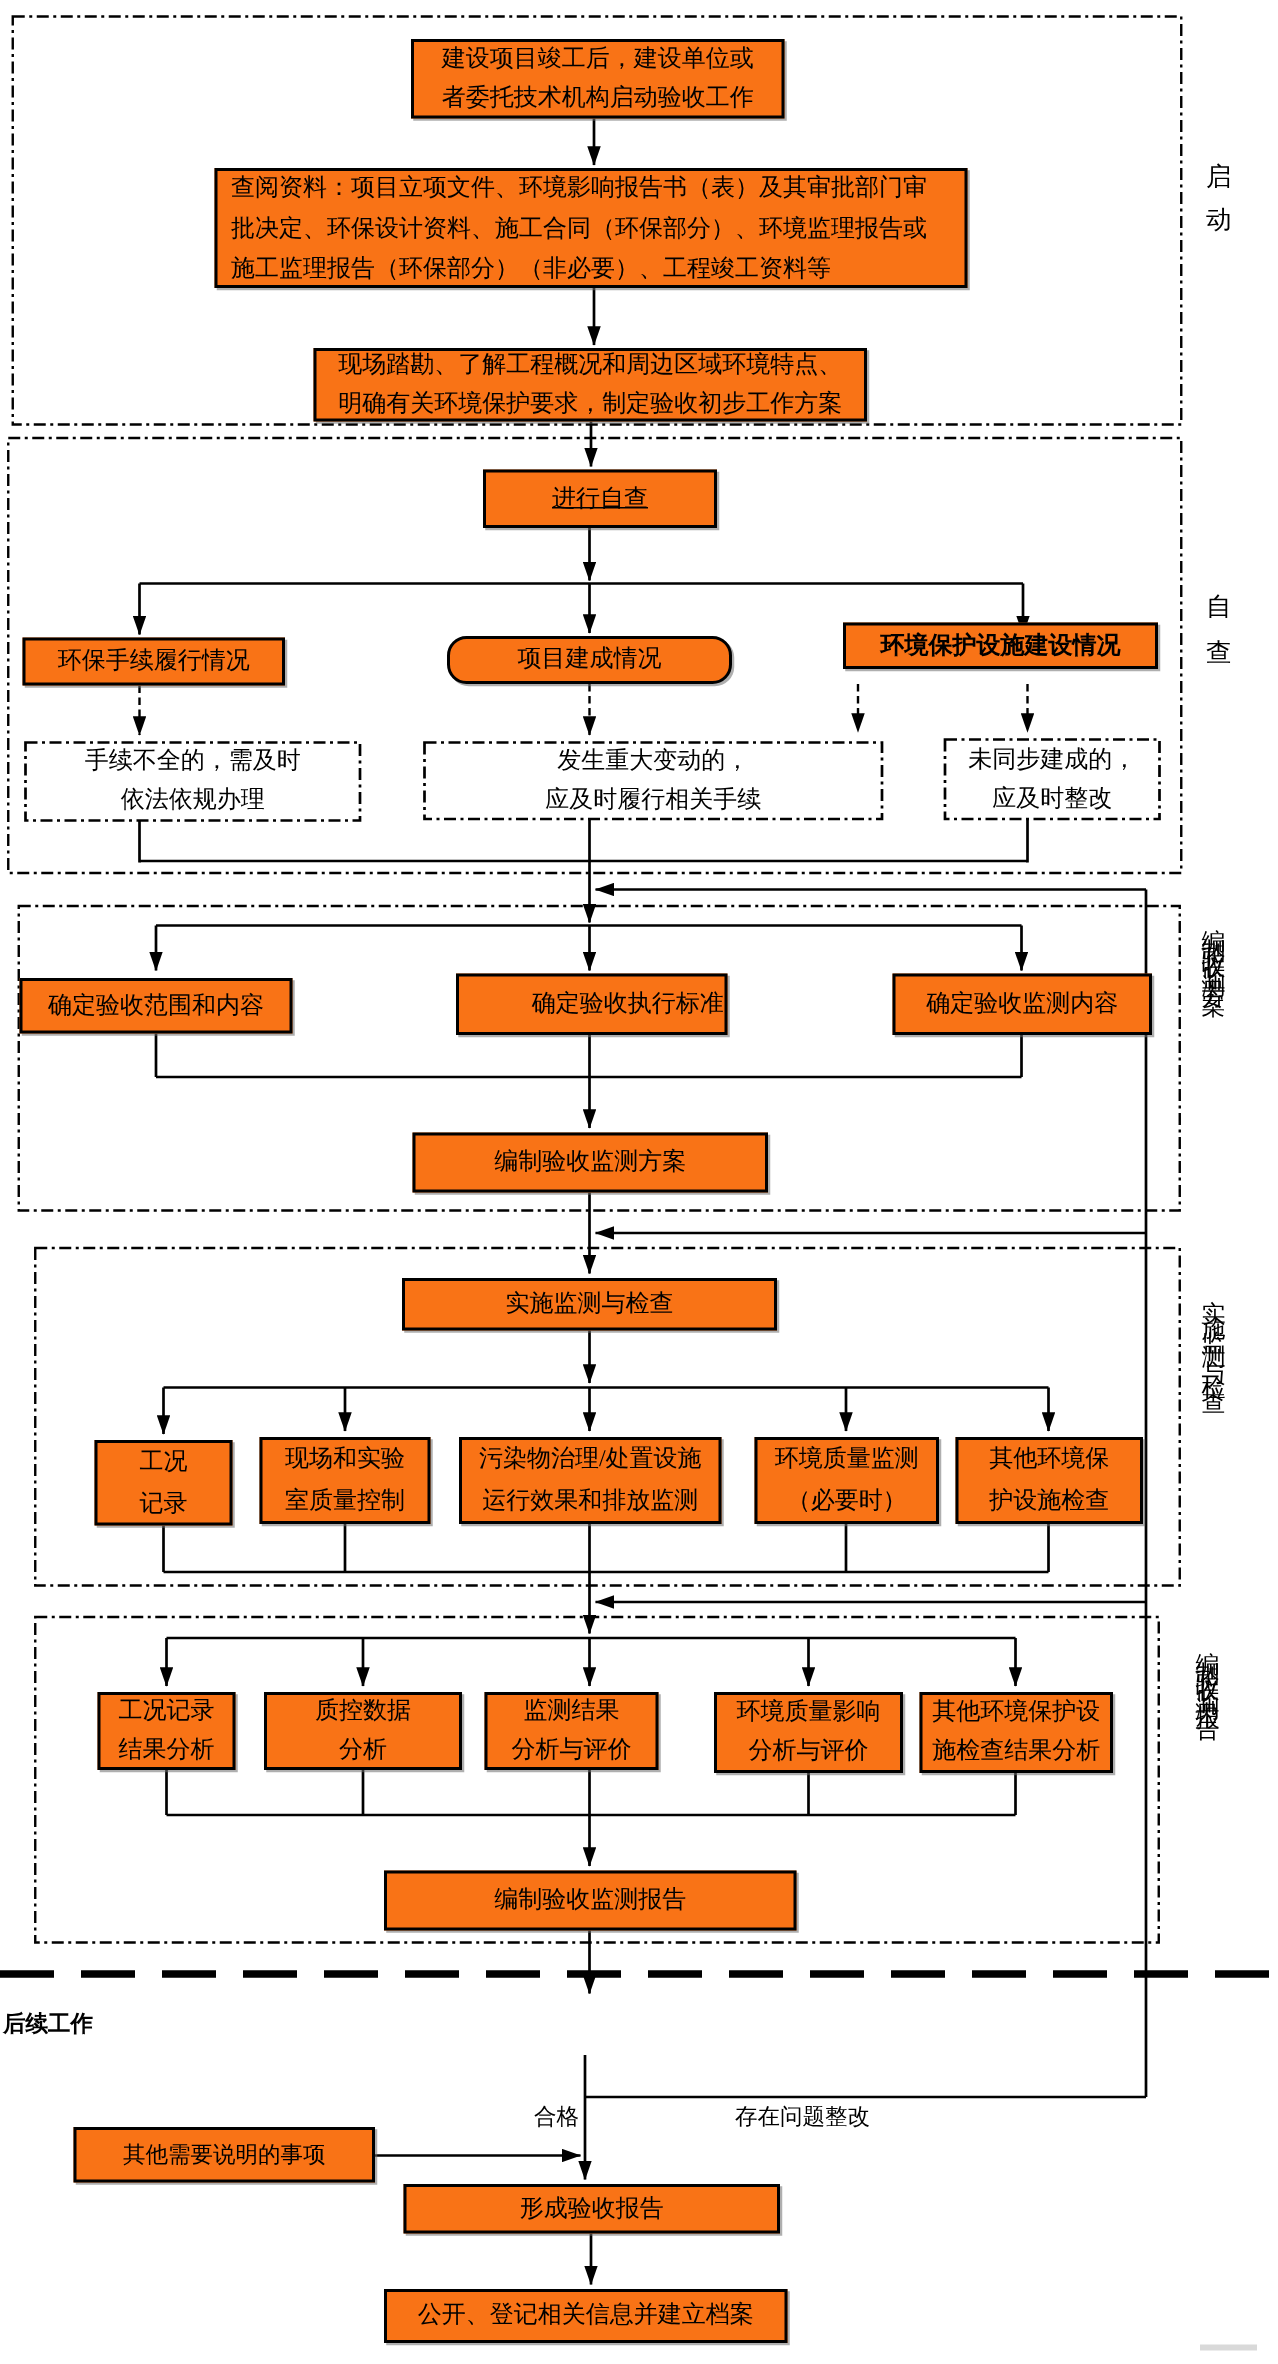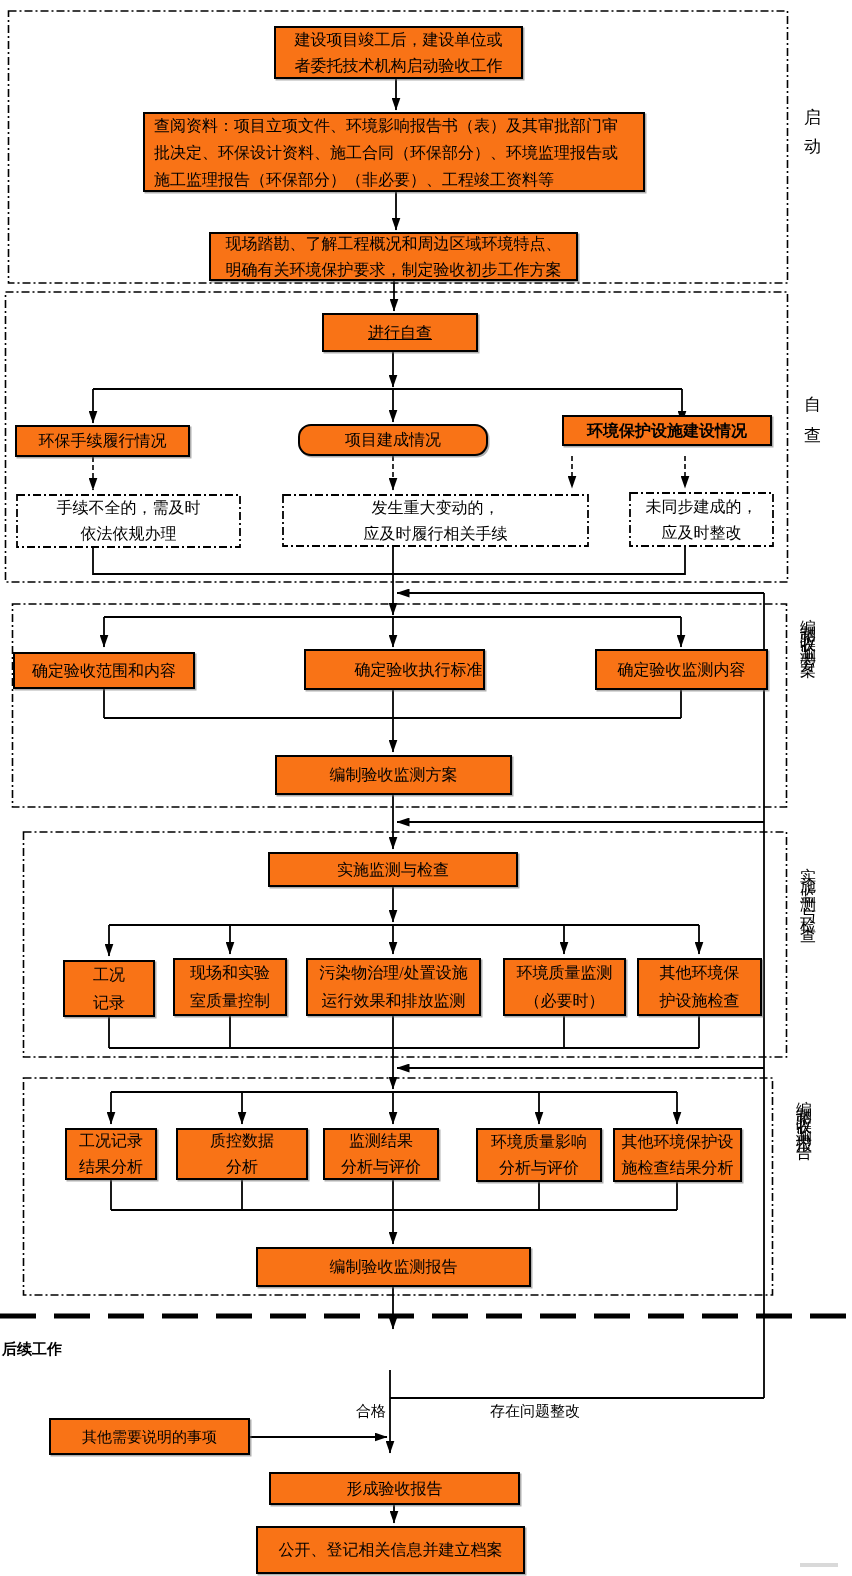--- a/index.html
+++ b/index.html
@@ -182,17 +182,17 @@
 分析与评价</div>
   <div class="box" style="left:613px;top:1128px;width:129px;height:54px;">其他环境保护设
 施检查结果分析</div>
   <div class="box" style="left:256px;top:1247px;width:275px;height:40px;">编制验收监测报告</div>
   <div class="vlabel" style="left:793px;top:1088px;font-size:16px;letter-spacing:0.38em;">编制验收监测报告</div>
 
   <div class="hlabel bold" style="left:2px;top:1340px;">后续工作</div>
   <div class="hlabel" style="left:348px;top:1402px;width:38px;text-align:right;">合格</div>
   <div class="hlabel" style="left:490px;top:1402px;">存在问题整改</div>
   <div class="box" style="left:49px;top:1418px;width:201px;height:37px;font-size:15px;">其他需要说明的事项</div>
-  <div class="box" style="left:269px;top:1456px;width:251px;height:33px;margin-top:16px;">形成验收报告</div>
-  <div class="box" style="left:256px;top:1526px;width:269px;height:48px;">公开、登记相关信息并建立档案</div>
+  <div class="box" style="left:269px;top:1456px;width:251px;height:33px;">形成验收报告</div>
+  <div class="box" style="left:256px;top:1526px;width:269px;height:36px;">公开、登记相关信息并建立档案</div>
 
   <div class="artifact" style="left:800px;top:1563px;width:38px;height:4px;"></div>
 </div>
 
 </body></html>

